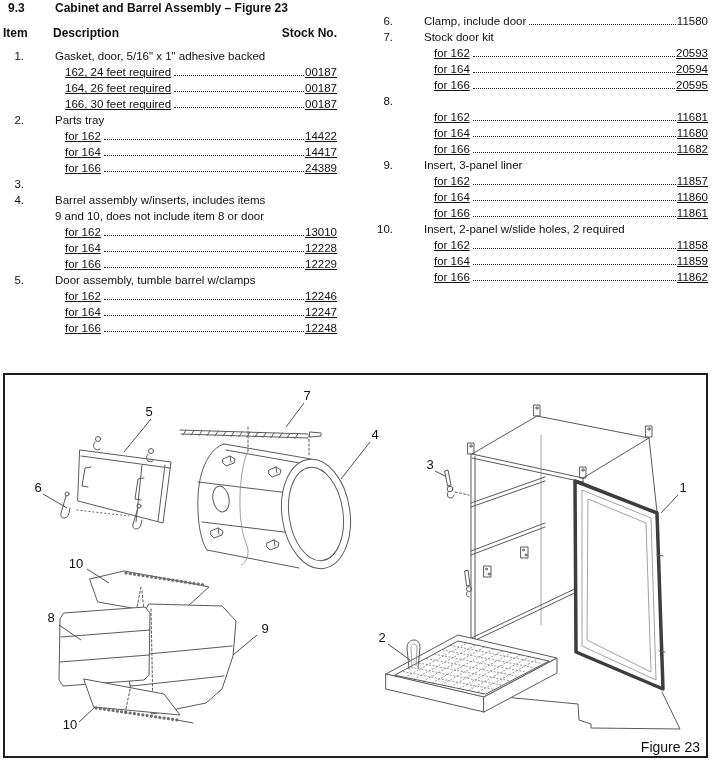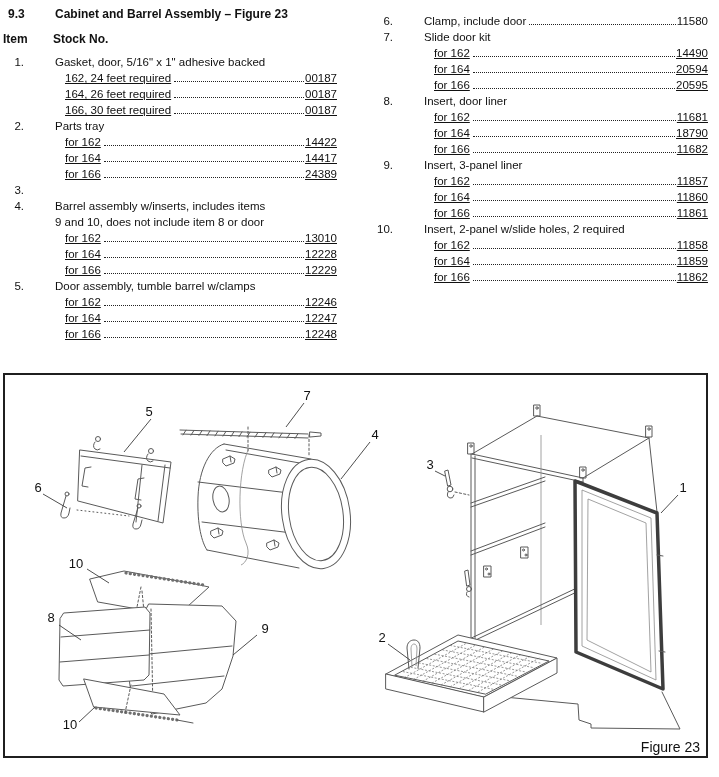--- a/index.html
+++ b/index.html
@@ -1,20 +1,20 @@
 <!DOCTYPE html>
 <html><head>
 <meta charset="utf-8">
 <style>
   html,body{margin:0;padding:0;background:#fff;}
   .page{position:relative;width:719px;height:777px;background:#ffffff;
         font-family:"Liberation Sans",sans-serif;color:#111;overflow:hidden;}
   .col-left{position:absolute;left:3px;top:0;width:334px;}
   .col-right{position:absolute;left:360px;top:2px;width:348px;padding-top:5px;}
-  .title-row{display:flex;margin-top:6px;font-weight:bold;font-size:12px;line-height:17px;}
+  .title-row{display:flex;font-weight:bold;font-size:12px;line-height:17px;}
   .sec-num{width:47px;padding-left:5px;flex:none;}
   .hdr-row{display:flex;margin-top:8px;font-weight:bold;font-size:12px;line-height:17px;}
   .hdr-item{width:50px;flex:none;}
   .hdr-desc{flex:1;}
   .rows{margin-top:6px;}
   .prow{display:flex;font-size:11.5px;line-height:16px;}
   .pnum{width:21px;text-align:right;flex:none;}
   .col-right .pnum{width:33px;}
   .pbody{flex:1;display:flex;margin-left:31px;min-width:0;align-items:baseline;}
   .pbody.indent{margin-left:41px;text-decoration:underline;}
@@ -39,20 +39,21 @@
 
 <div class="page">
 
   <div class="col-left">
     <div class="title-row">
       <span class="sec-num">9.3</span>
       <span>Cabinet and Barrel Assembly – Figure 23</span>
     </div>
     <div class="hdr-row">
       <span class="hdr-item">Item</span>
+      <span class="hdr-desc">Description</span>
       <span>Stock No.</span>
     </div>
     <div class="rows" id="col-left-rows">
         <div class="prow">
           <span class="pnum">1.</span>
           <span class="pbody">
             <span class="ptext">Gasket, door, 5/16" x 1" adhesive backed</span>
           </span>
         </div>
         <div class="prow">
@@ -187,67 +188,64 @@
           <span class="pnum">6.</span>
           <span class="pbody">
             <span class="ptext">Clamp, include door</span>
             <span class="leader"></span>
             <span class="pstock">11580</span>
           </span>
         </div>
         <div class="prow">
           <span class="pnum">7.</span>
           <span class="pbody">
-            <span class="ptext">Slide door kit</span>
-          </span>
-        </div>
-        <div class="prow">
-          <span class="pnum"></span>
-          <span class="pbody indent">
-            <span class="ptext">for 162</span>
-            <span class="leader"></span>
-            <span class="pstock">14490</span>
+            <span class="ptext">Stock door kit</span>
+          </span>
+        </div>
+        <div class="prow">
+          <span class="pnum"></span>
+          <span class="pbody indent">
+            <span class="ptext">for 162</span>
+            <span class="leader"></span>
+            <span class="pstock">20593</span>
           </span>
         </div>
         <div class="prow">
           <span class="pnum"></span>
           <span class="pbody indent">
             <span class="ptext">for 164</span>
             <span class="leader"></span>
             <span class="pstock">20594</span>
           </span>
         </div>
         <div class="prow">
           <span class="pnum"></span>
           <span class="pbody indent">
             <span class="ptext">for 166</span>
             <span class="leader"></span>
             <span class="pstock">20595</span>
           </span>
         </div>
         <div class="prow">
           <span class="pnum">8.</span>
-          <span class="pbody">
-            <span class="ptext">Insert, door liner</span>
-          </span>
         </div>
         <div class="prow">
           <span class="pnum"></span>
           <span class="pbody indent">
             <span class="ptext">for 162</span>
             <span class="leader"></span>
             <span class="pstock">11681</span>
           </span>
         </div>
         <div class="prow">
           <span class="pnum"></span>
           <span class="pbody indent">
             <span class="ptext">for 164</span>
             <span class="leader"></span>
-            <span class="pstock">18790</span>
+            <span class="pstock">11680</span>
           </span>
         </div>
         <div class="prow">
           <span class="pnum"></span>
           <span class="pbody indent">
             <span class="ptext">for 166</span>
             <span class="leader"></span>
             <span class="pstock">11682</span>
           </span>
         </div>

